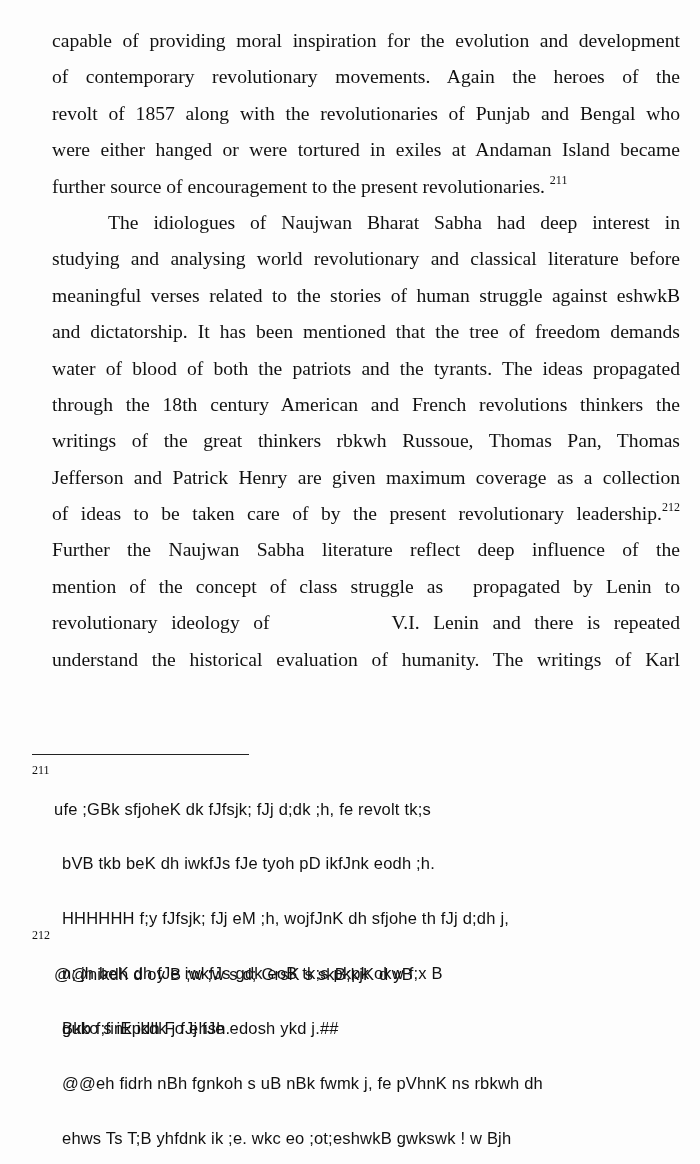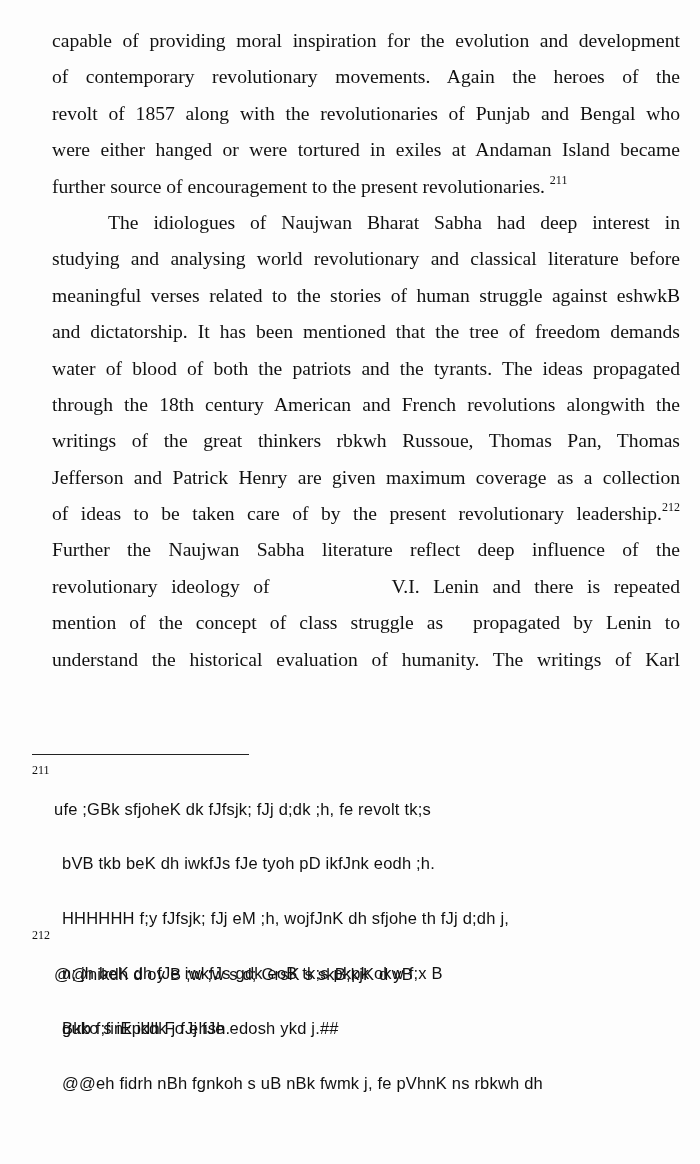--- a/index.html
+++ b/index.html
@@ -91,27 +91,27 @@
     <span class="line">of contemporary revolutionary movements.  Again the heroes of the</span>
     <span class="line">revolt of 1857 along with the revolutionaries of Punjab and Bengal who</span>
     <span class="line">were either hanged or were tortured in exiles at Andaman Island became</span>
     <span class="line last"><span>further source of encouragement to the present revolutionaries.</span> <span class="sup">211</span></span>
 
     <span class="line indent">The idiologues of Naujwan Bharat Sabha had deep interest in</span>
     <span class="line">studying and analysing world revolutionary and classical literature before</span>
     <span class="line">meaningful verses related to the stories of human struggle against eshwkB</span>
     <span class="line">and dictatorship.  It has been mentioned that the tree of freedom demands</span>
     <span class="line">water of blood of both the patriots and the tyrants.  The ideas propagated</span>
-    <span class="line">through the 18th century American and French revolutions alongwith the</span>
+    <span class="line">through the 18th century American and French revolutions thinkers the</span>
     <span class="line">writings of the great thinkers rbkwh Russoue, Thomas Pan, Thomas</span>
     <span class="line">Jefferson and Patrick Henry are given maximum coverage as a collection</span>
     <span class="line"><span>of ideas to be taken care of by the present revolutionary leadership.</span><span class="sup">212</span></span>
     <span class="line">Further the Naujwan Sabha literature reflect deep influence of the</span>
+    <span class="line"><span>mention of the concept of class struggle as</span><span class="gap-mid"></span><span>propagated by Lenin to</span></span>
     <span class="line"><span>revolutionary ideology of</span><span class="gap-wide"></span><span>V.I. Lenin and there is repeated</span></span>
-    <span class="line"><span>mention of the concept of class struggle as</span><span class="gap-mid"></span><span>propagated by Lenin to</span></span>
     <span class="line">understand the historical evaluation of humanity.  The writings of Karl</span>
   </div>
 
   <div class="separator"></div>
 
   <div class="footnote" style="top:763px;">
     <span class="fn-num">211</span>
     <div class="fn-garbled">
       <span class="gline first">ufe ;GBk sfjoheK dk fJfsjk; fJj d;dk ;h, fe revolt tk;s</span>
       <span class="gline cont">bVB tkb beK dh iwkfJs fJe tyoh pD ikfJnk eodh ;h.</span>
@@ -121,18 +121,19 @@
     </div>
 
   </div>
 
   <div class="footnote" style="top:928px;">
     <span class="fn-num">212</span>
     <div class="fn-garbled">
       <span class="gline first">@@nikdh d oy B ;w ;w s d; GrsK s skB;kjK d yB</span>
       <span class="gline cont">Bkb f;fink ikdk j fJj fJe edosh ykd j.##</span>
       <span class="gline cont">@@eh fidrh nBh fgnkoh s uB nBk fwmk j, fe pVhnK ns rbkwh dh</span>
+      <span class="gline cont">ehws Ts T;B yhfdnk ik ;e. wkc eo ;ot;eshwkB gwkswk ! w Bjh</span>
       
     </div>
 
   </div>
 
 </div>
 
 </body></html>

